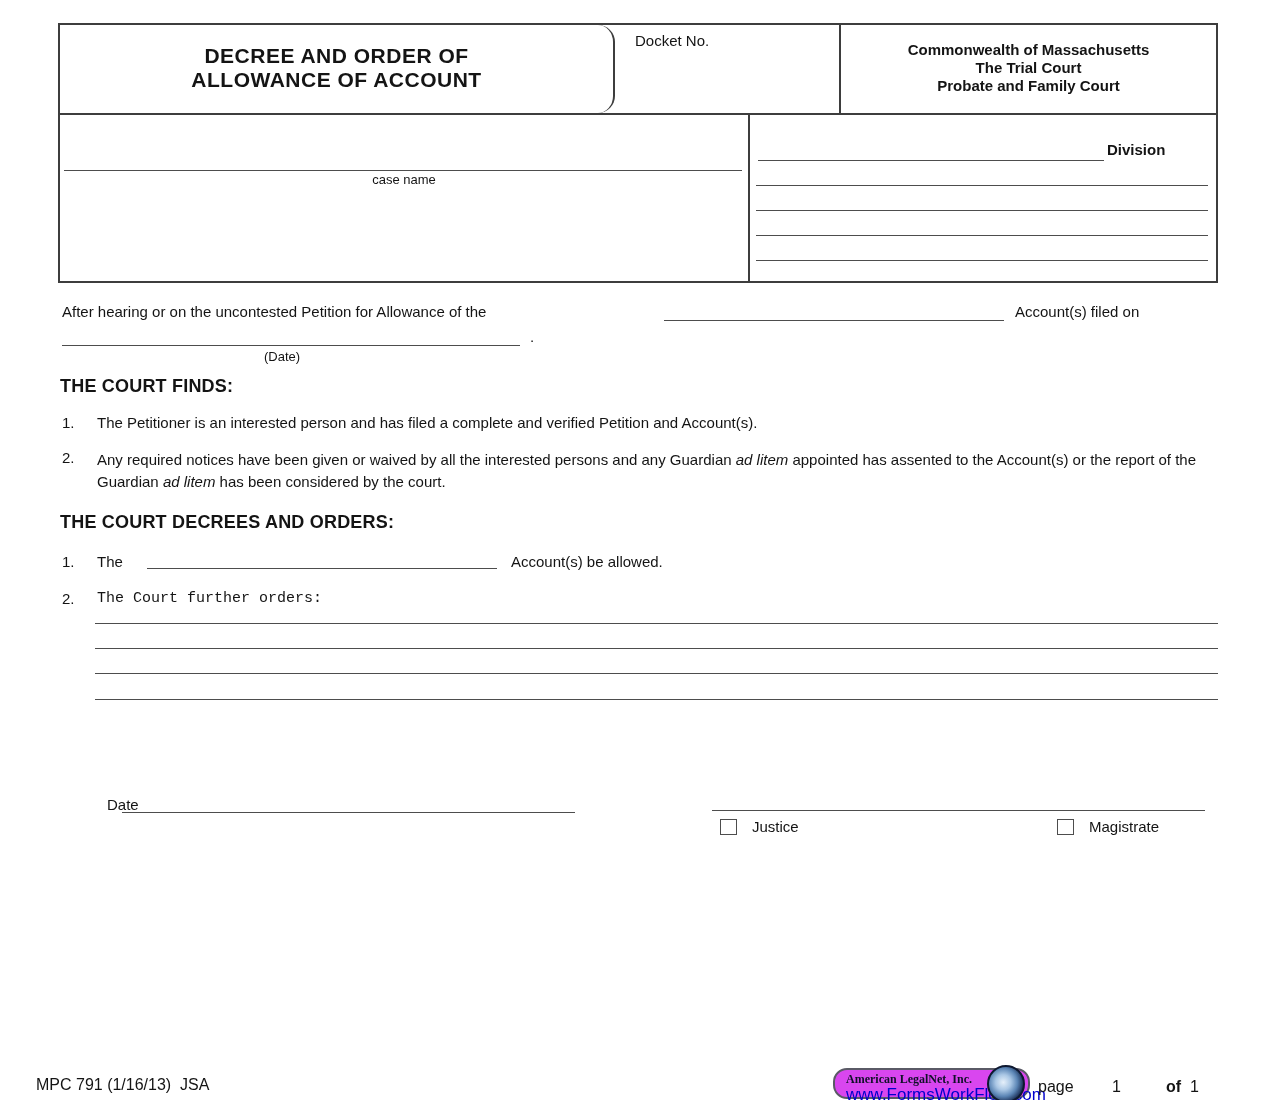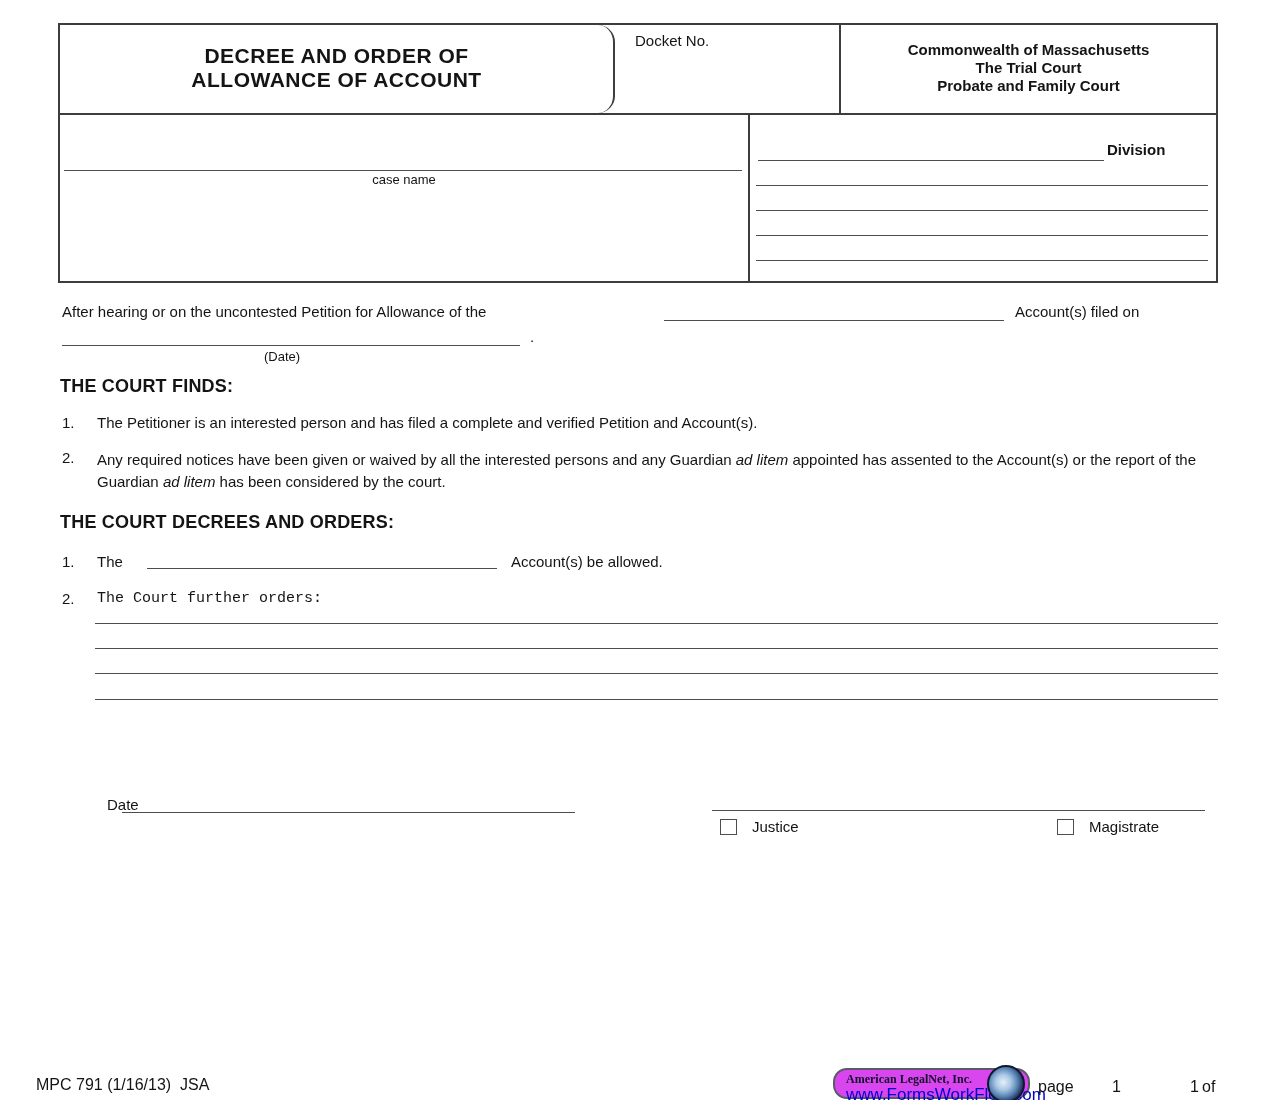--- a/index.html
+++ b/index.html
@@ -119,16 +119,16 @@
   <span class="abs pre" style="left:36px; top:1076px; font-size:16px;">MPC 791 (1/16/13)  JSA</span>
 
   <div class="abs legalnet">
     <div class="name">American LegalNet, Inc.</div>
     <div class="url" style="color: rgb(0, 0, 204);">www.FormsWorkFlow.com</div>
     <div class="globe"></div>
   </div>
 
   <span class="abs" style="left:1038px; top:1078px; font-size:16px;">page</span>
   <span class="abs" style="left:1112px; top:1078px; font-size:16px;">1</span>
-  <span class="abs" style="left:1202px; top:1078px; font-size:16px;">of</span>
+  <span class="abs" style="left:1166px; top:1078px; font-size:16px;font-weight:bold;">of</span>
   <span class="abs" style="left:1190px; top:1078px; font-size:16px;">1</span>
 
 </div>
 
 </body></html>

